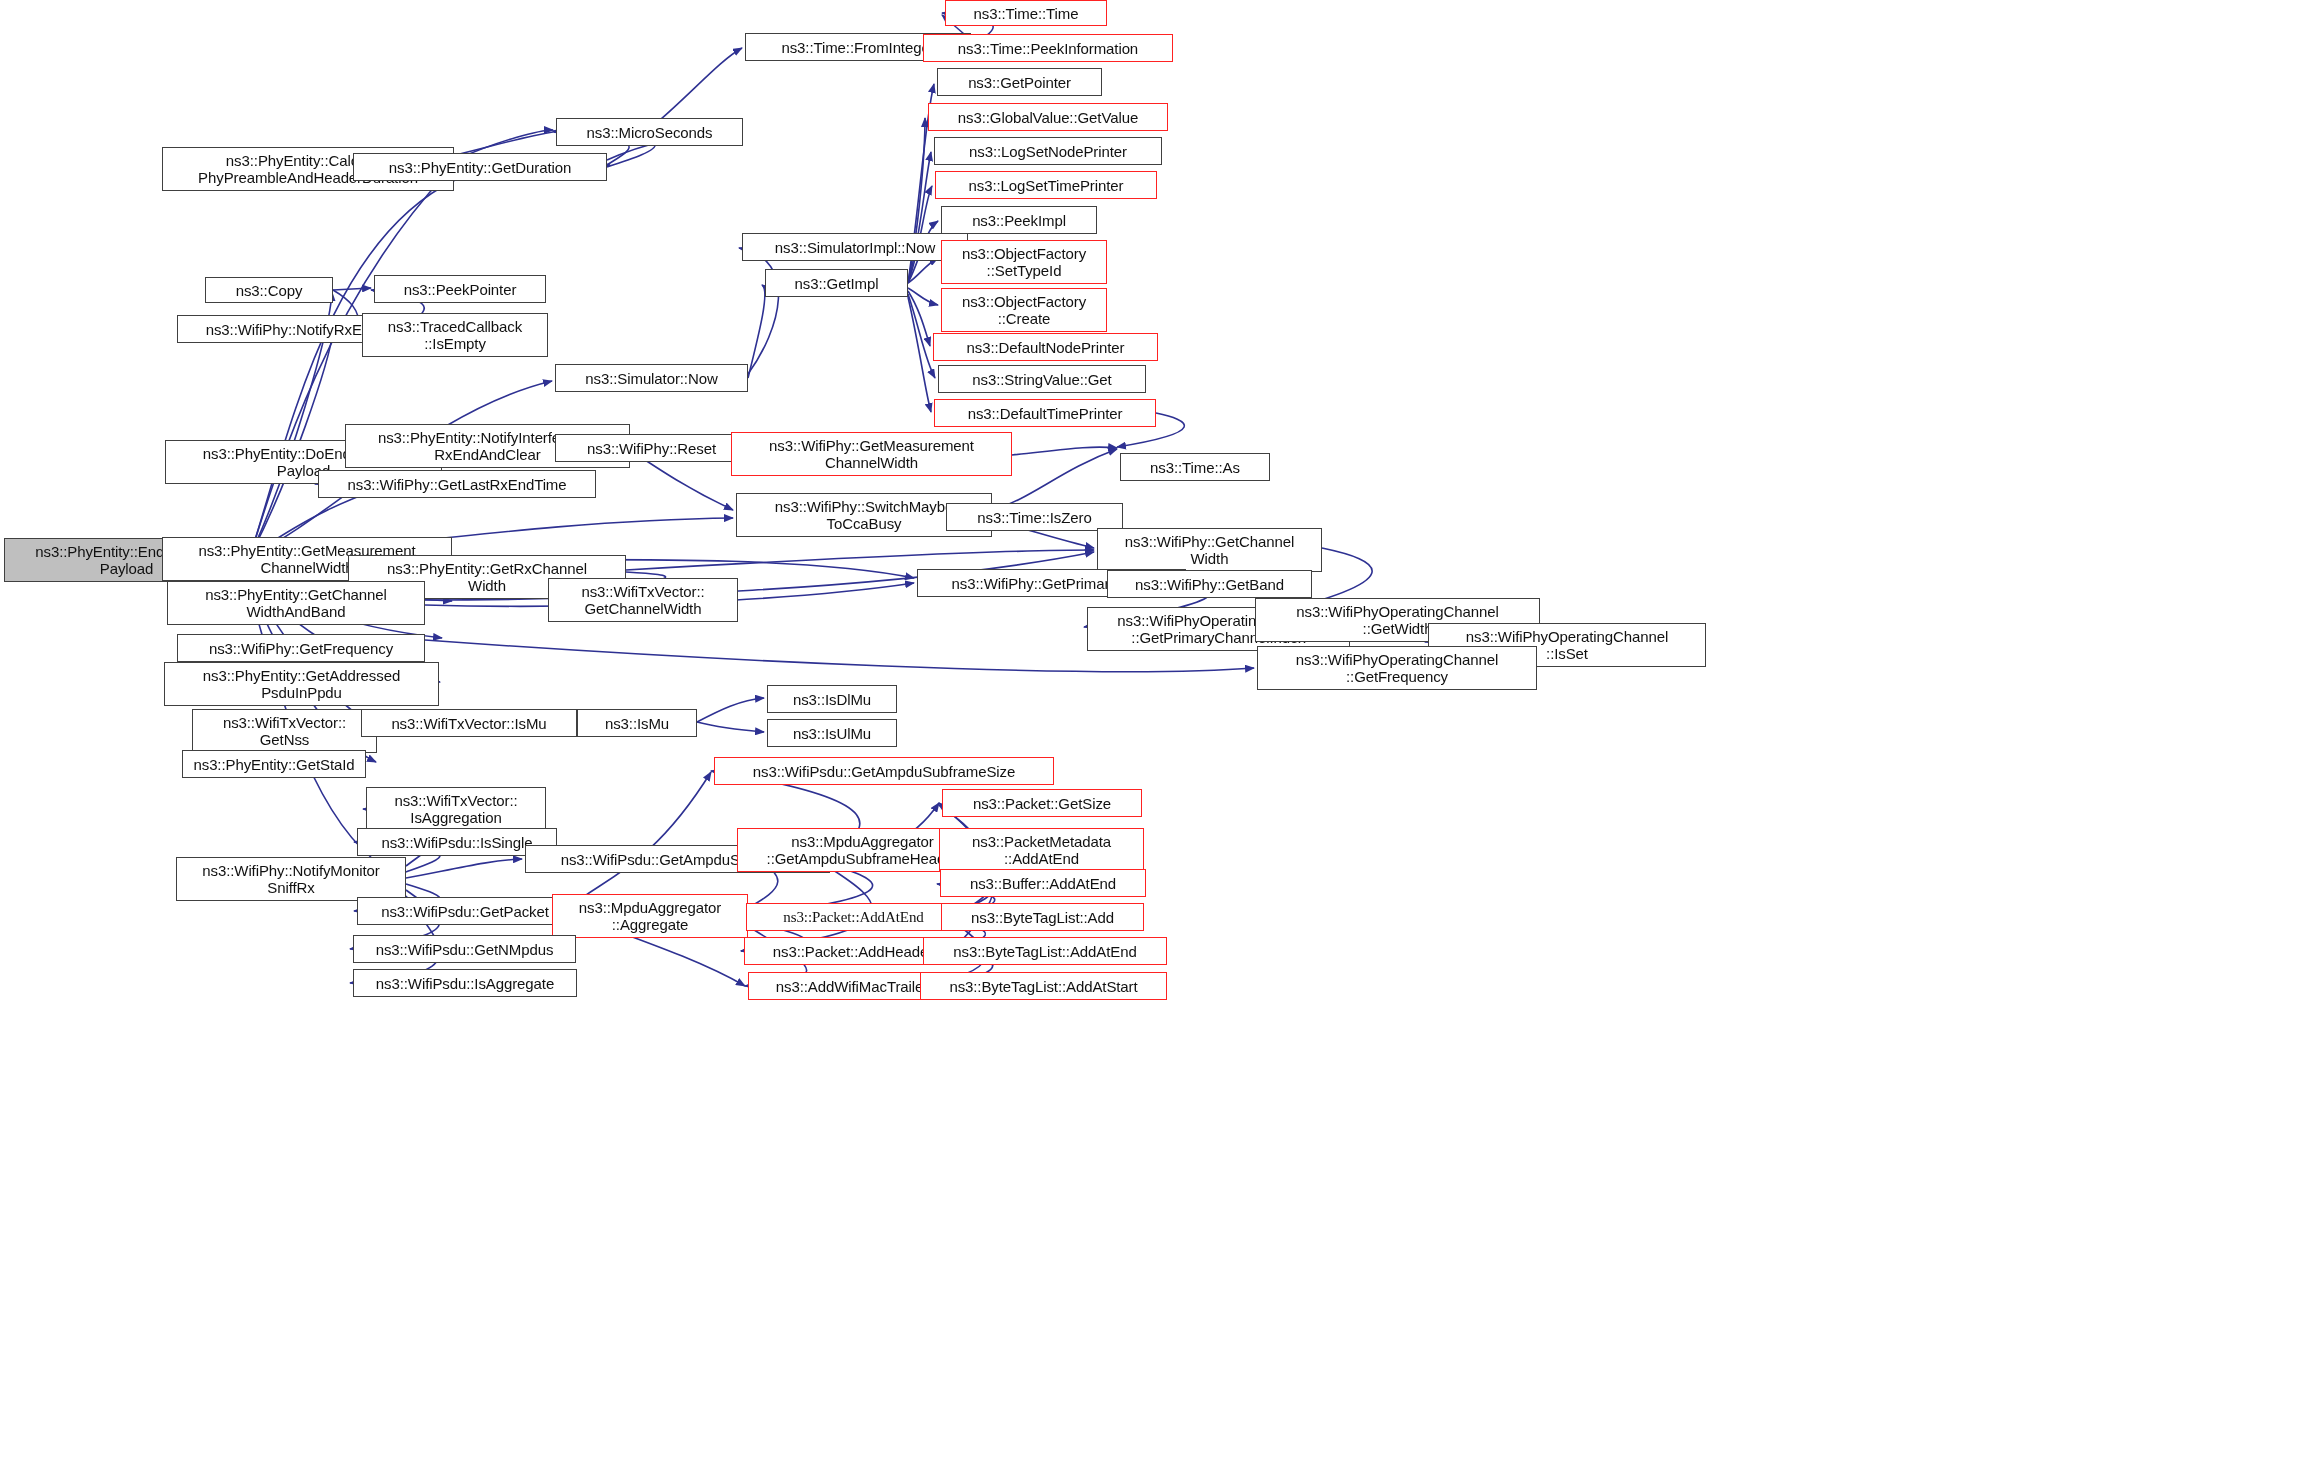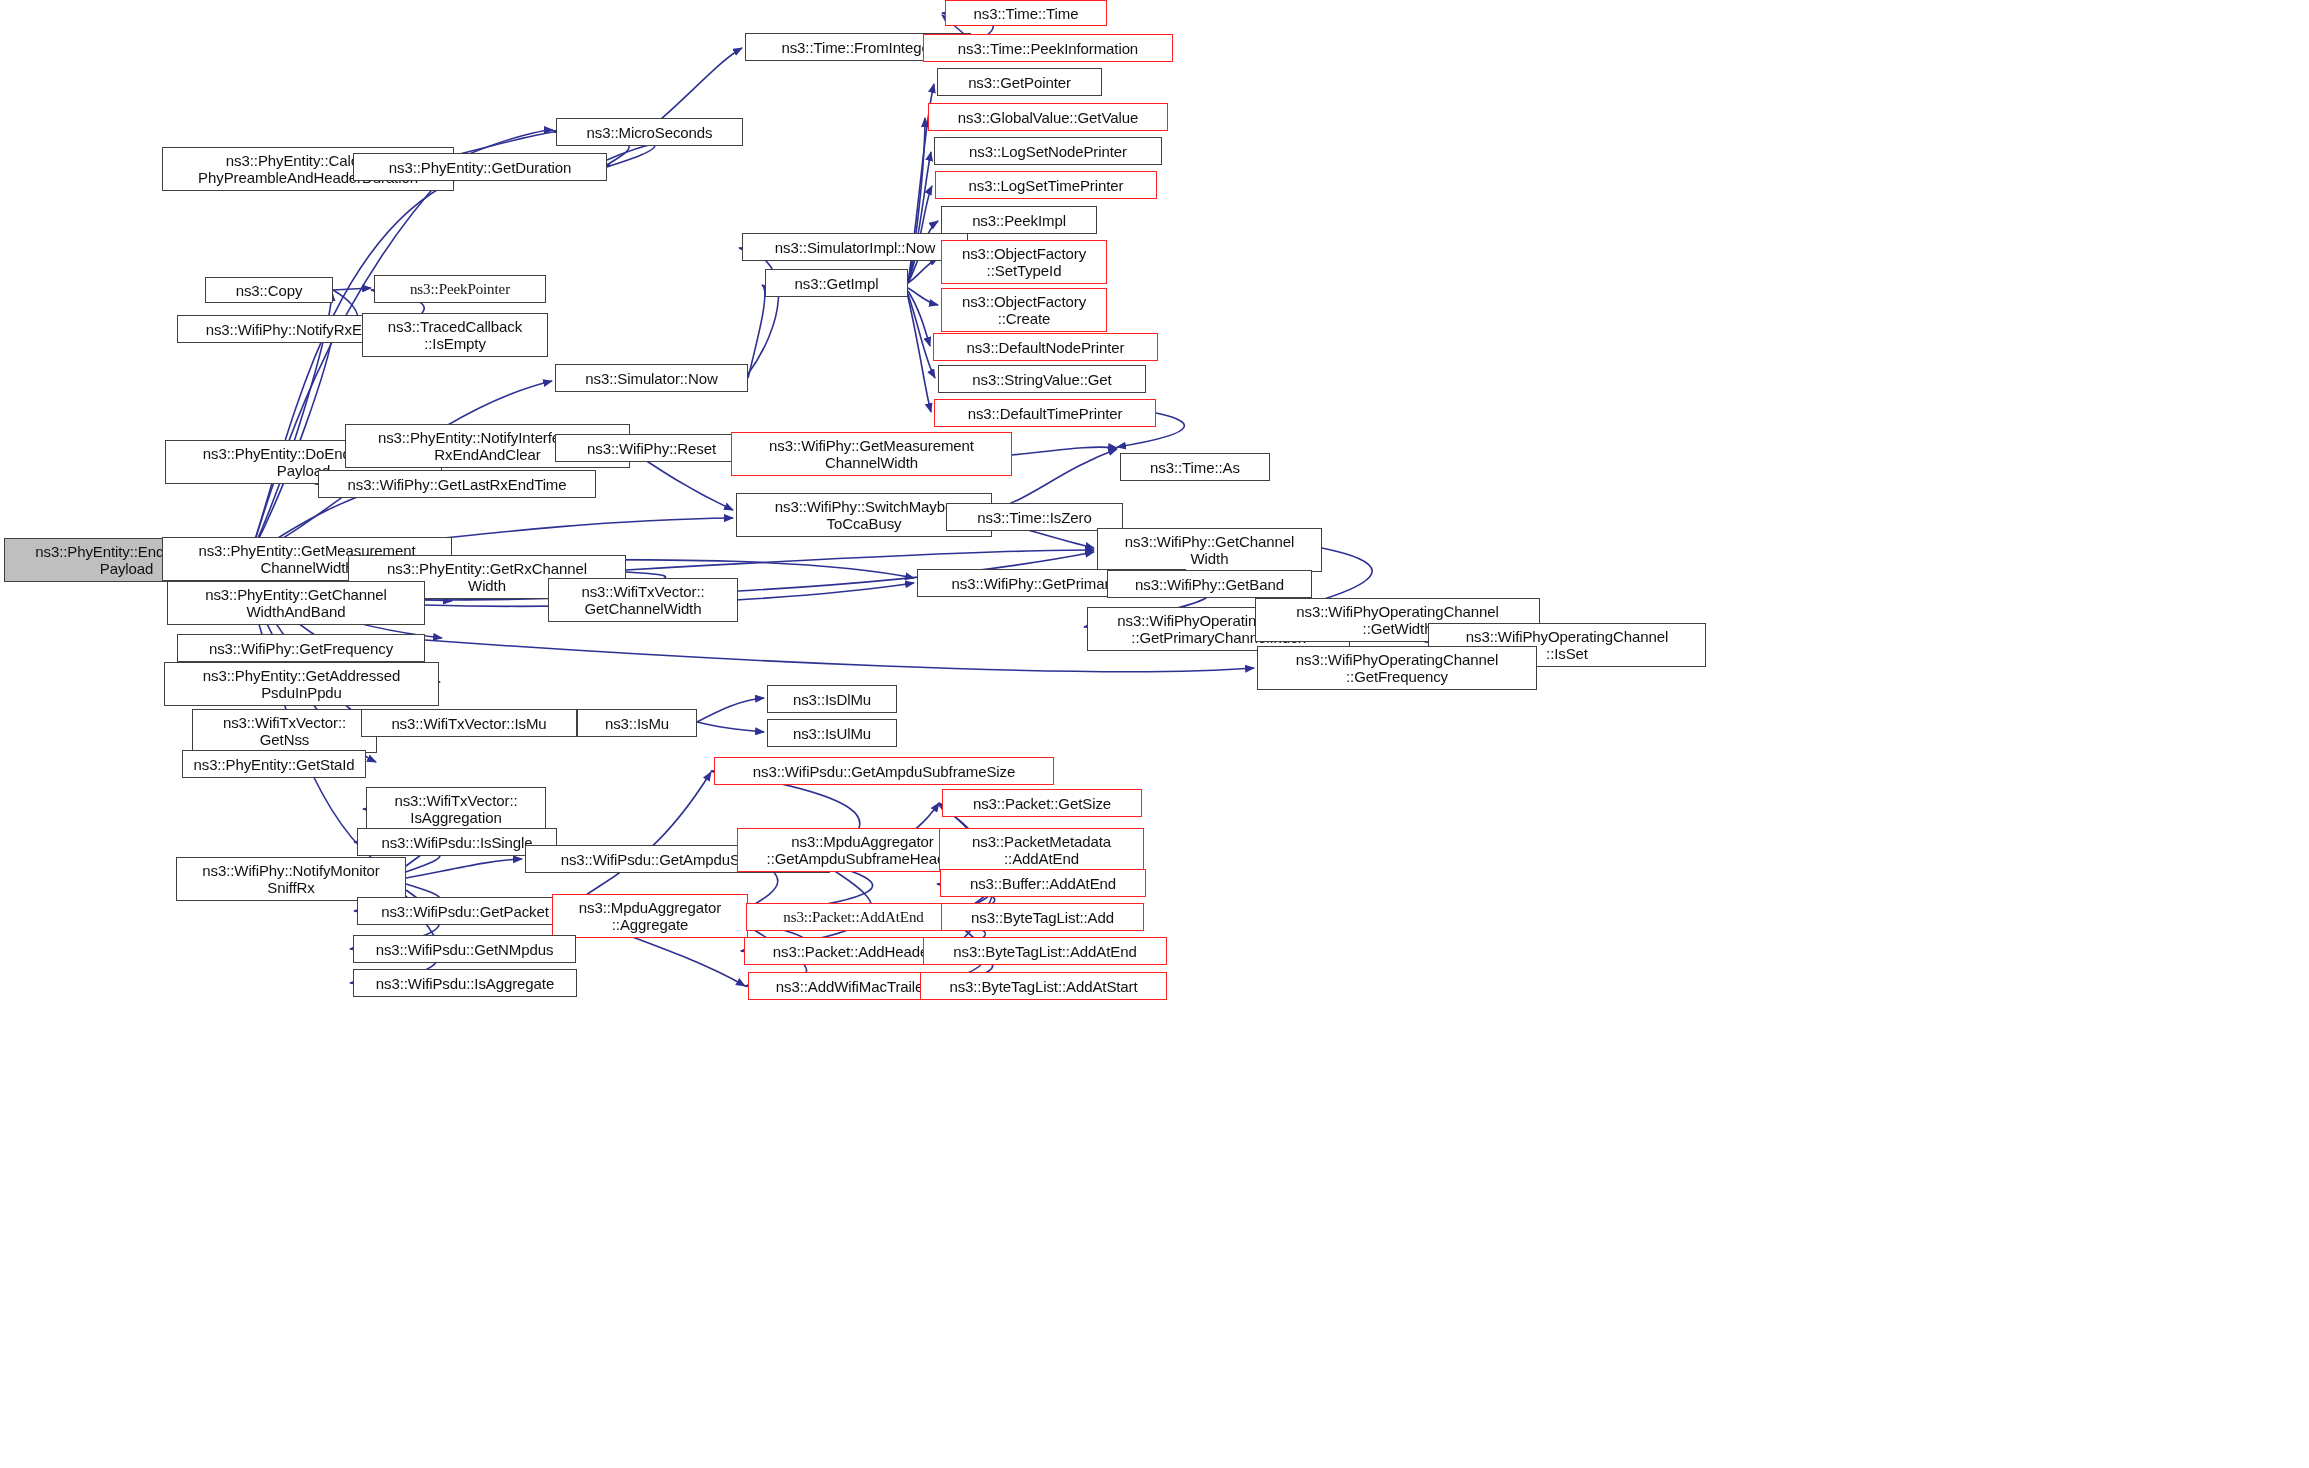--- a/index.html
+++ b/index.html
@@ -163,21 +163,21 @@
 <div class="node root" style="left: 4px; top: 538px; width: 245px; height: 44px;">ns3::PhyEntity::EndReceive
 Payload</div>
     <div class="node" style="left: 162px; top: 147px; width: 292px; height: 44px;">ns3::PhyEntity::Calculate
 PhyPreambleAndHeaderDuration</div>
     <div class="node" style="left: 353px; top: 153px; width: 254px; height: 28px;">ns3::PhyEntity::GetDuration</div>
     <div class="node" style="left: 556px; top: 118px; width: 187px; height: 28px;">ns3::MicroSeconds</div>
     <div class="node" style="left: 745px; top: 33px; width: 226px; height: 28px;">ns3::Time::FromInteger</div>
     <div class="node red" style="left: 945px; top: 0px; width: 162px; height: 26px;">ns3::Time::Time</div>
     <div class="node red" style="left: 923px; top: 34px; width: 250px; height: 28px;">ns3::Time::PeekInformation</div>
     <div class="node" style="left: 205px; top: 277px; width: 128px; height: 26px;">ns3::Copy</div>
-    <div class="node" style="left: 374px; top: 275px; width: 172px; height: 28px; font-family: Liberation Serif, serif;">ns3::PeekPointer</div>
+    <div class="node" style="left: 374px; top: 275px; width: 172px; height: 28px;">ns3::PeekPointer</div>
     <div class="node" style="left: 177px; top: 315px; width: 230px; height: 28px;">ns3::WifiPhy::NotifyRxEnd</div>
     <div class="node" style="left: 362px; top: 313px; width: 186px; height: 44px;">ns3::TracedCallback
 ::IsEmpty</div>
     <div class="node" style="left: 555px; top: 364px; width: 193px; height: 28px;">ns3::Simulator::Now</div>
     <div class="node" style="left: 742px; top: 233px; width: 226px; height: 28px;">ns3::SimulatorImpl::Now</div>
     <div class="node" style="left: 765px; top: 269px; width: 143px; height: 28px;">ns3::GetImpl</div>
     <div class="node" style="left: 937px; top: 68px; width: 165px; height: 28px;">ns3::GetPointer</div>
     <div class="node red" style="left: 928px; top: 103px; width: 240px; height: 28px;">ns3::GlobalValue::GetValue</div>
     <div class="node" style="left: 934px; top: 137px; width: 228px; height: 28px;">ns3::LogSetNodePrinter</div>
     <div class="node red" style="left: 935px; top: 171px; width: 222px; height: 28px;">ns3::LogSetTimePrinter</div>

